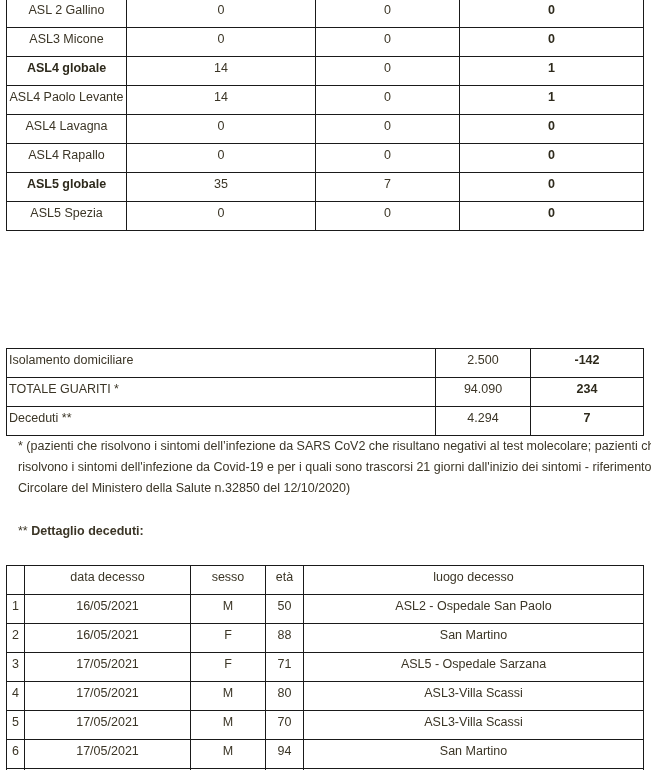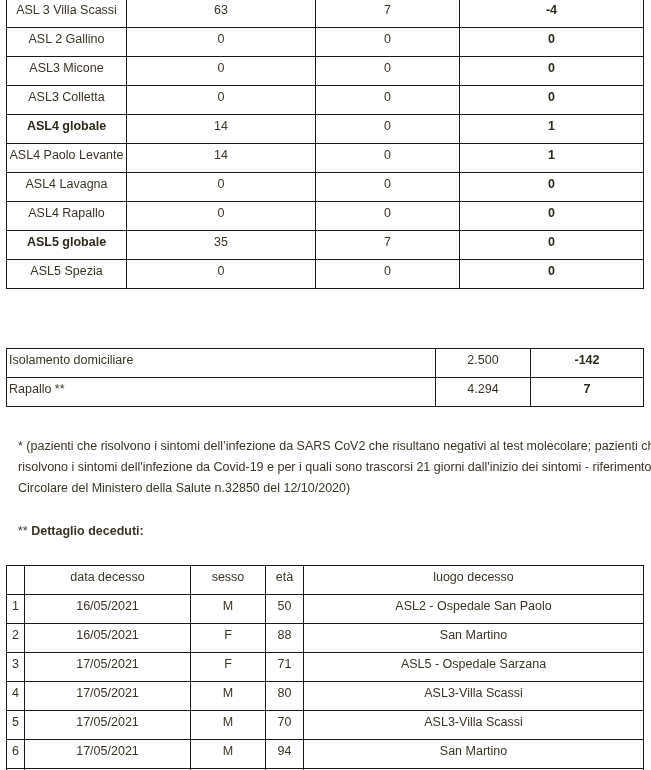--- a/index.html
+++ b/index.html
@@ -25,39 +25,27 @@
 
 <table id="t1">
   <colgroup>
       <col style="width:120px">
       <col style="width:189px">
       <col style="width:144px">
       <col style="width:184px">
     </colgroup>
   <tbody>
     <tr>
-      <td>ASL 3 Villa Scassi</td>
-      <td>63</td>
-      <td>7</td>
-      <td class="b">-4</td>
-    </tr>
-    <tr>
       <td>ASL 2 Gallino</td>
       <td>0</td>
       <td>0</td>
       <td class="b">0</td>
     </tr>
     <tr>
       <td>ASL3 Micone</td>
-      <td>0</td>
-      <td>0</td>
-      <td class="b">0</td>
-    </tr>
-    <tr>
-      <td>ASL3 Colletta</td>
       <td>0</td>
       <td>0</td>
       <td class="b">0</td>
     </tr>
     <tr>
       <td class="b">ASL4 globale</td>
       <td>14</td>
       <td>0</td>
       <td class="b">1</td>
     </tr>
@@ -100,21 +88,26 @@
       <col style="width:95px">
       <col style="width:113px">
     </colgroup>
   <tbody>
     <tr>
       <td class="lbl">Isolamento domiciliare</td>
       <td>2.500</td>
       <td class="b">-142</td>
     </tr>
     <tr>
-      <td class="lbl">Rapallo **</td>
+      <td class="lbl">TOTALE GUARITI *</td>
+      <td>94.090</td>
+      <td class="b">234</td>
+    </tr>
+    <tr>
+      <td class="lbl">Deceduti **</td>
       <td>4.294</td>
       <td class="b">7</td>
     </tr>
   </tbody>
 </table>
 
 <div id="note1" class="note">*  (pazienti che risolvono i sintomi dell’infezione da SARS CoV2 che risultano negativi al test molecolare; pazienti che risolvono i sintomi dell'infezione da Covid-19 e per i quali sono trascorsi 21 giorni dall'inizio dei sintomi - riferimento Circolare del Ministero della Salute n.32850 del 12/10/2020)</div>
 <div id="note2" class="note">
   <span>** </span><b>Dettaglio deceduti:</b>
 </div>

